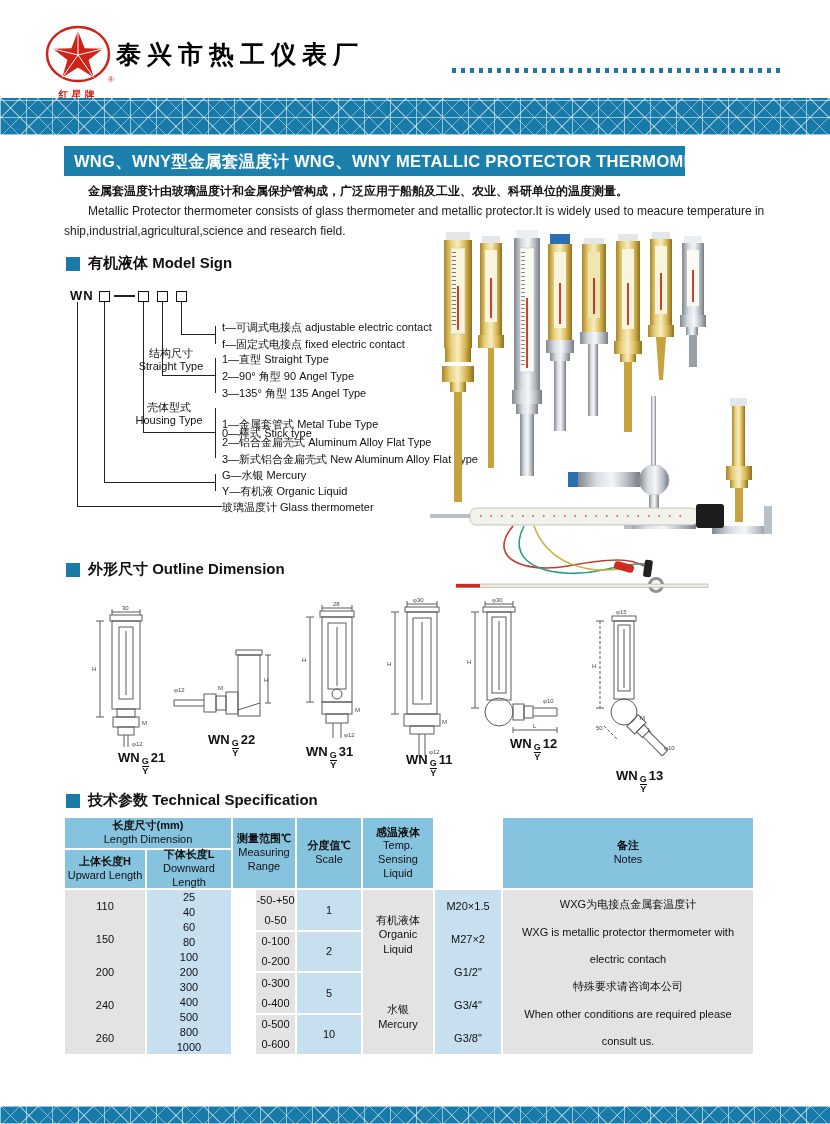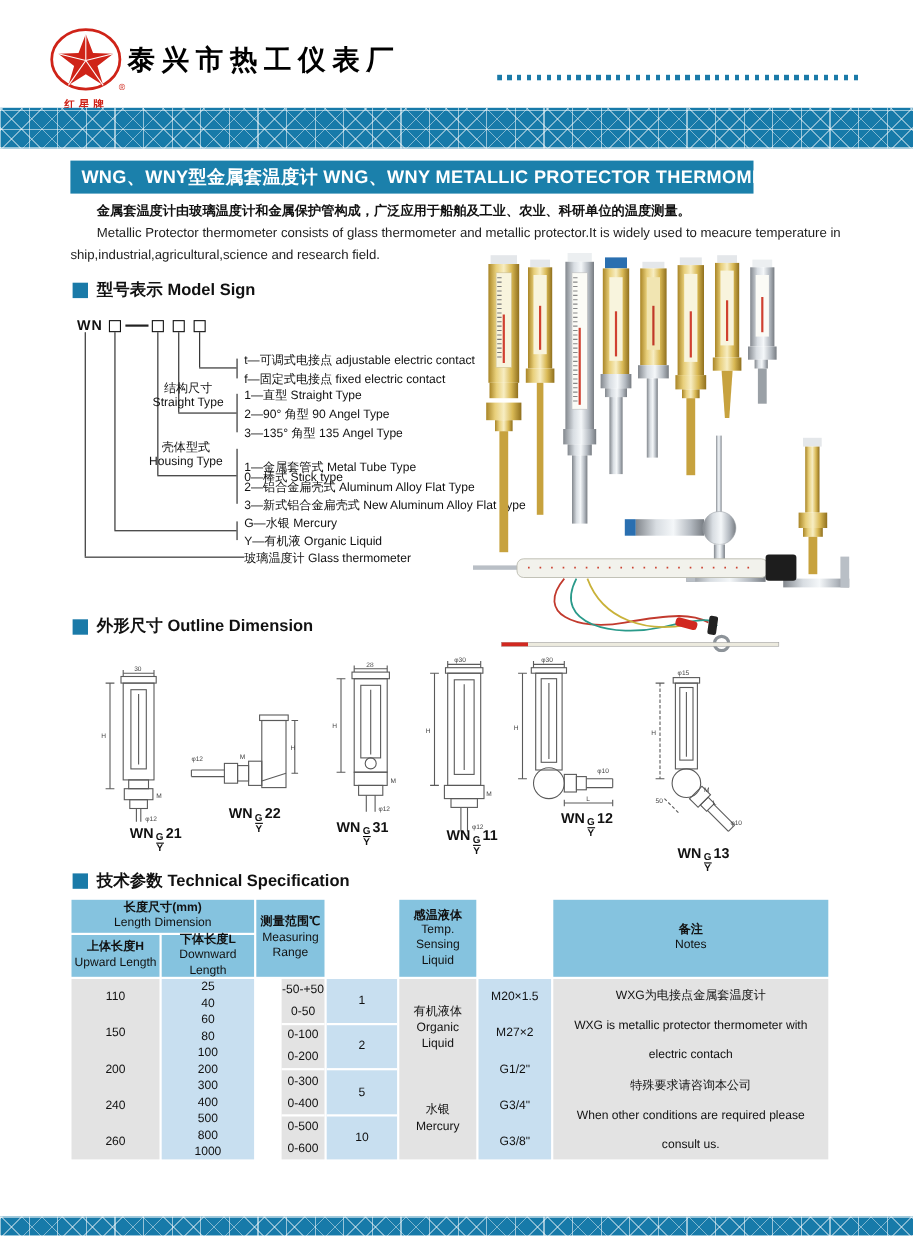--- a/index.html
+++ b/index.html
@@ -97,21 +97,21 @@
   <div class="banner bottom"></div>
 
   <div class="title-bar">WNG、WNY型金属套温度计 WNG、WNY METALLIC PROTECTOR THERMOMETER</div>
   <div class="intro">
     <p class="zh">金属套温度计由玻璃温度计和金属保护管构成，广泛应用于船舶及工业、农业、科研单位的温度测量。</p>
     <p class="en">Metallic Protector thermometer consists of glass thermometer and metallic protector.It is widely used to meacure temperature in ship,industrial,agricultural,science and research field.</p>
   </div>
 
   <div class="sec" style="left:66px; top:254px;">
     <span class="sq"></span>
-    <span>型号表示 Model Sign</span>
+    <span>有机液体 Model Sign</span>
   </div>
 
   <div class="wn-prefix">WN</div>
   <div class="msq" style="left:99px; top:291px;"></div>
   <div class="tl" style="left:114px; top:295px; width:21px; height:2px;"></div>
   <div class="msq" style="left:138px; top:291px;"></div>
   <div class="msq" style="left:157px; top:291px;"></div>
   <div class="msq" style="left:176px; top:291px;"></div>
 
   <div class="tl" style="left:77px;  top:302px; width:1px; height:204px;"></div>
@@ -467,20 +467,24 @@
       <span class="zh">上体长度H</span>
         <span>Upward Length</span>
     </div>
     <div class="th" style="grid-area:2/2/3/3;">
       <span class="zh">下体长度L</span>
         <span>Downward Length</span>
     </div>
     <div class="th" style="grid-area:1/3/3/4;">
       <span class="zh">测量范围℃</span>
         <span>Measuring Range</span>
+    </div>
+    <div class="th" style="grid-area:1/4/3/5;">
+      <span class="zh">分度值℃</span>
+        <span>Scale</span>
     </div>
     <div class="th" style="grid-area:1/5/3/6;">
       <span class="zh">感温液体</span>
         <span>Temp. Sensing Liquid</span>
     </div>
     <div class="th" style="grid-area:1/7/3/8;">
       <span class="zh">备注</span>
         <span>Notes</span>
     </div>
 

